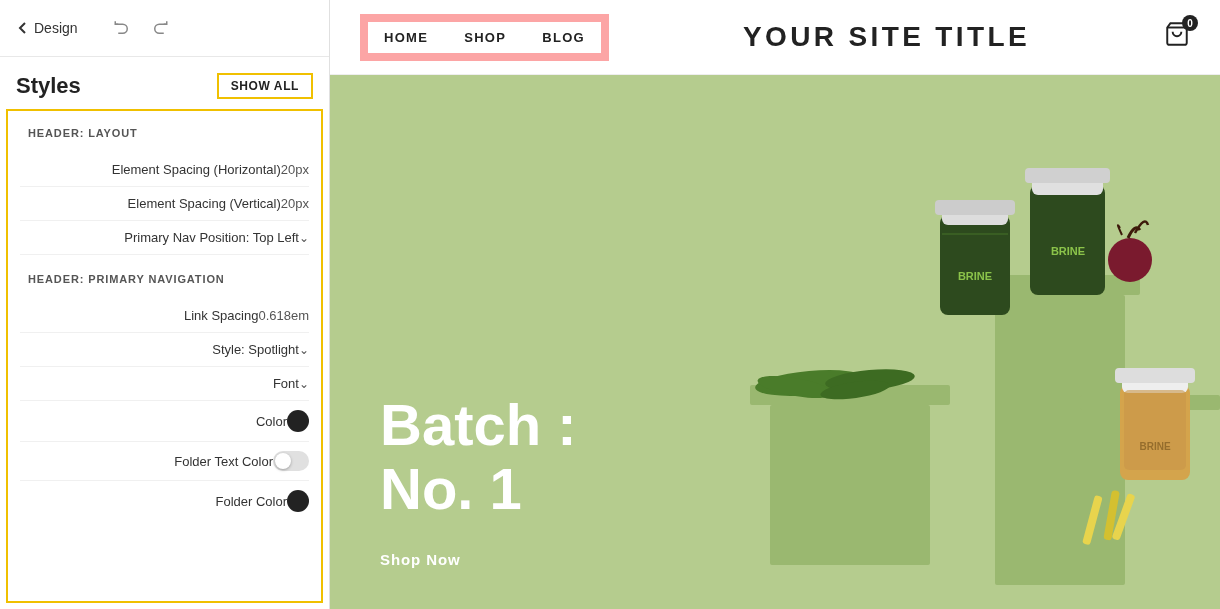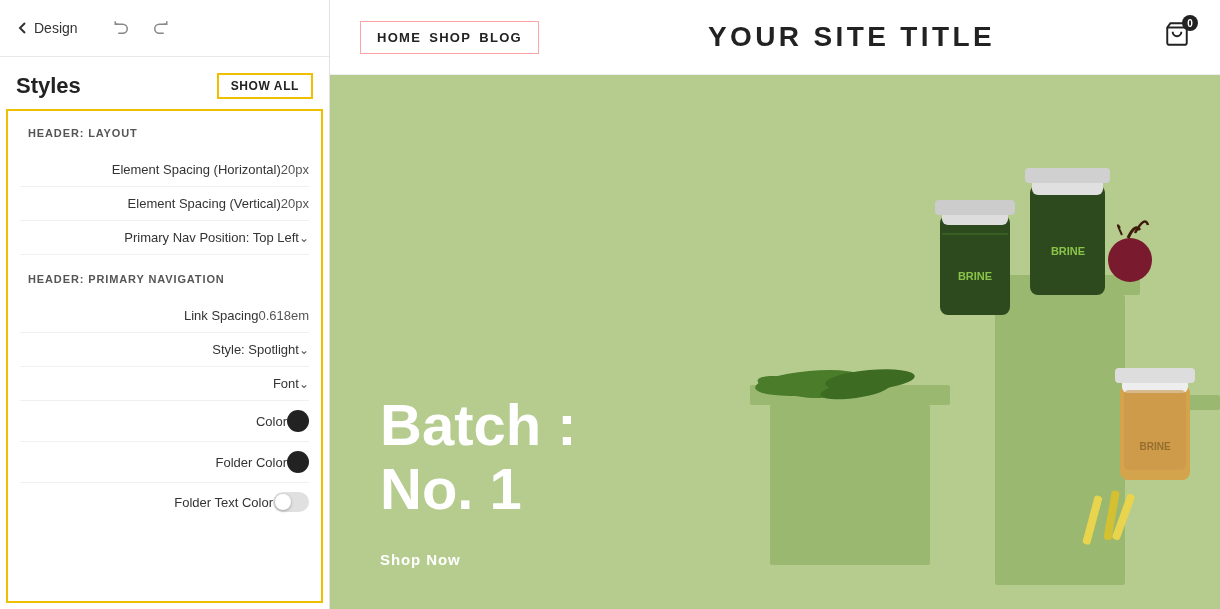--- a/index.html
+++ b/index.html
@@ -173,24 +173,24 @@
       display: flex;
       align-items: center;
       justify-content: space-between;
       padding: 0 30px;
       height: 75px;
       background: #fff;
       border-bottom: 1px solid #eee;
     }
 
     .nav-area {
-      border: 1px solid #fca5a5;
+      border: 8px solid #fca5a5;
       padding: 8px 16px;
       display: flex;
-      gap: 8px;
+      gap: 36px;
       align-items: center;
     }
     .nav-link {
       font-size: 13px;
       font-weight: 600;
       letter-spacing: 0.1em;
       color: #222;
       text-decoration: none;
       cursor: pointer;
     }
@@ -337,26 +337,26 @@
       <span>Font</span>
       <div class="setting-dropdown">
         <span class="chevron-icon">⌄</span>
       </div>
     </div>
     <div class="setting-row">
       <span>Color</span>
       <div class="color-swatch" style="background:#222;"></div>
     </div>
     <div class="setting-row">
+      <span>Folder Text Color</span>
+      <div class="toggle-switch"></div>
+    </div>
+    <div class="setting-row">
       <span>Folder Color</span>
       <div class="color-swatch" style="background:#222;"></div>
-    </div>
-    <div class="setting-row">
-      <span>Folder Text Color</span>
-      <div class="toggle-switch"></div>
     </div>
 
   </div>
 </div>
 
 <div class="right-panel">
 
   <div class="site-header">
     <div class="nav-area">
       <a class="nav-link">HOME</a>

